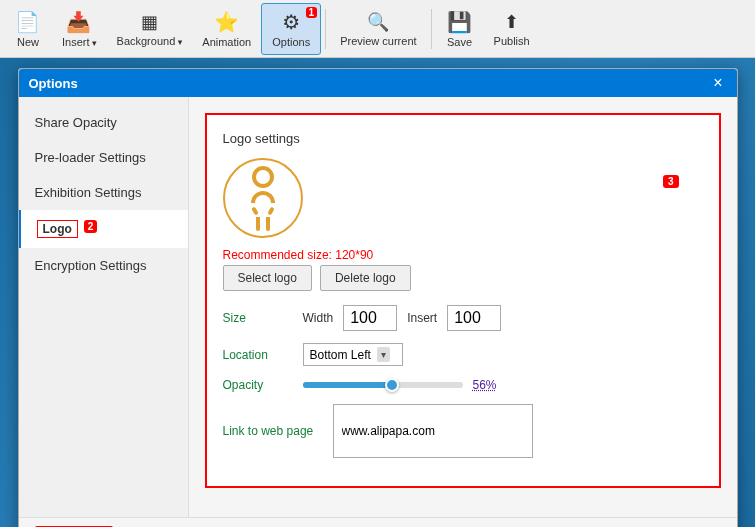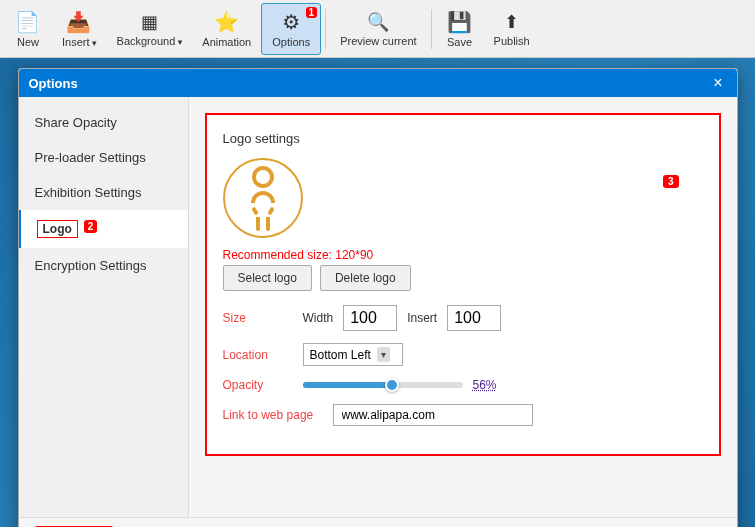--- a/index.html
+++ b/index.html
@@ -235,21 +235,21 @@
 
     .form-row {
       display: flex;
       align-items: center;
       margin-bottom: 12px;
       gap: 10px;
     }
     .form-label {
       width: 70px;
       font-size: 12px;
-      color: #ef4444;
+      color: #15803d;
     }
     .form-input {
       border: 1px solid #aaa;
       padding: 3px 6px;
       width: 54px;
       font-size: 16px;
       background: white;
     }
     .dim-label {
       font-size: 12px;
@@ -308,21 +308,21 @@
       box-shadow: 0 1px 3px rgba(0,0,0,0.3);
     }
     .opacity-value {
       font-size: 12px;
       color: #4c1d95;
       text-decoration: underline dotted;
     }
 
     .url-input {
       border: 1px solid #aaa;
-      padding: 3px 8px;
+      padding: 19px 8px;
       width: 200px;
       font-size: 12px;
       background: white;
     }
 
     
     .dialog-footer {
       display: flex;
       align-items: center;
       padding: 8px 16px;

